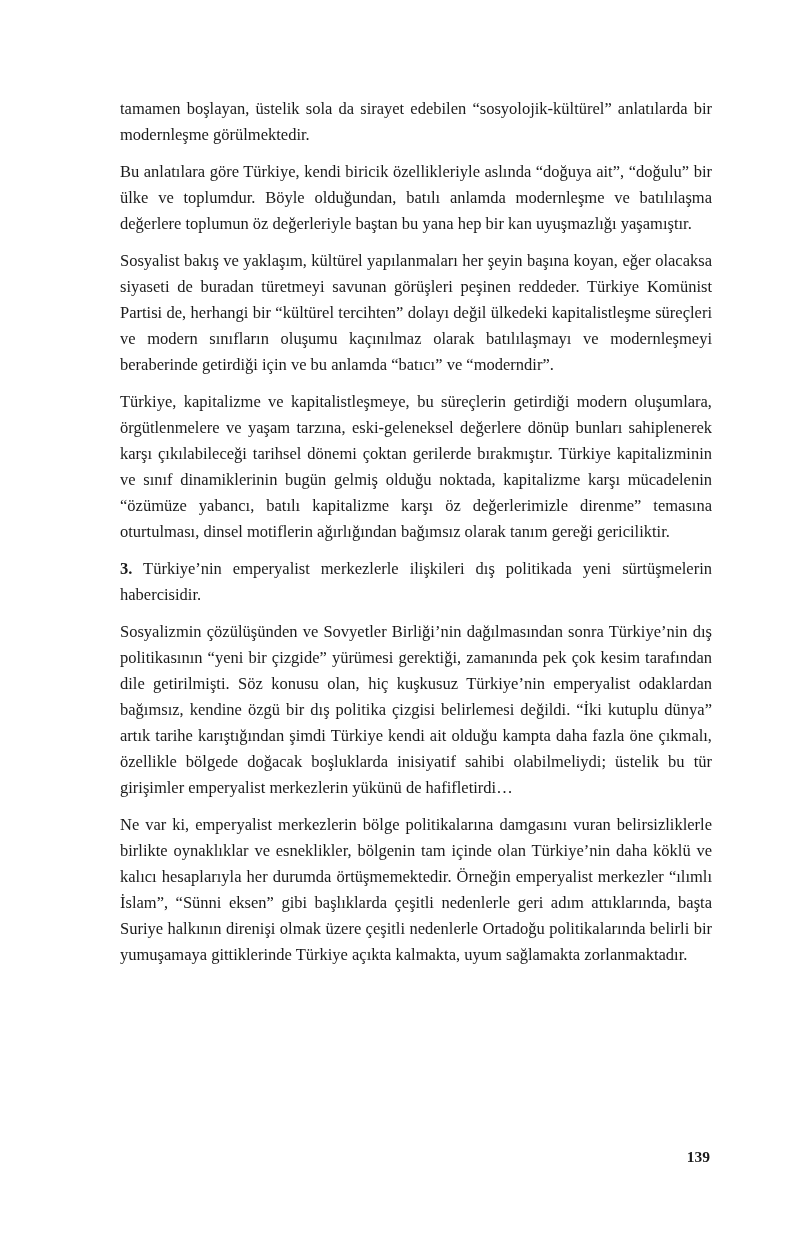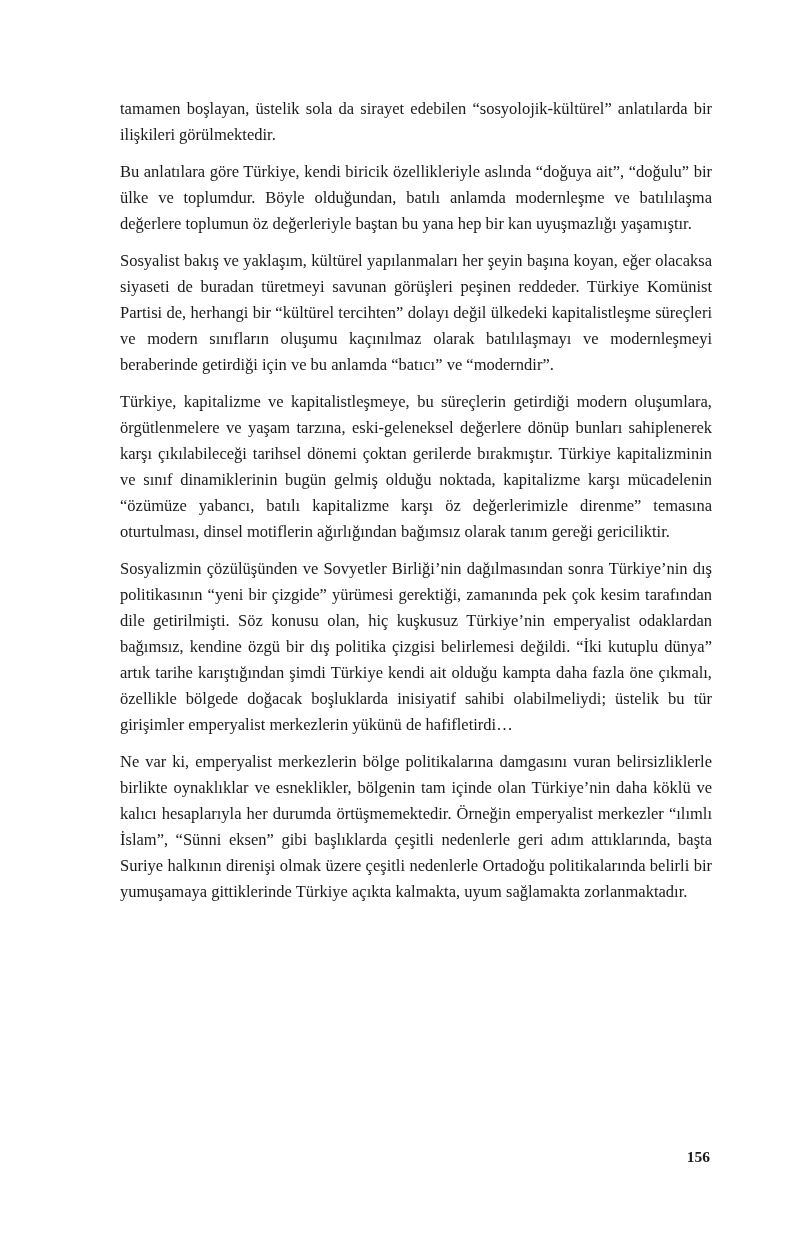--- a/index.html
+++ b/index.html
@@ -47,21 +47,22 @@
     font-weight: bold;
     color: #1a1a1a;
     font-family: "Liberation Serif", "DejaVu Serif", serif;
   }
 </style>
 </head>
 <body>
 
 <div class="page">
   <div class="text-block">
-    <p>tamamen boşlayan, üstelik sola da sirayet edebilen “sosyolojik-kültürel” anlatılarda bir ilişkileri görülmektedir.</p>
+    <p>tamamen boşlayan, üstelik sola da sirayet edebilen “sosyolojik-kültürel” anlatılarda bir modernleşme görülmektedir.</p>
     <p>Bu anlatılara göre Türkiye, kendi biricik özellikleriyle aslında “doğuya ait”, “doğulu” bir ülke ve toplumdur. Böyle olduğundan, batılı anlamda modernleşme ve batılılaşma değerlere toplumun öz değerleriyle baştan bu yana hep bir kan uyuşmazlığı yaşamıştır.</p>
     <p>Sosyalist bakış ve yaklaşım, kültürel yapılanmaları her şeyin başına koyan, eğer olacaksa siyaseti de buradan türetmeyi savunan görüşleri peşinen reddeder. Türkiye Komünist Partisi de, herhangi bir “kültürel tercihten” dolayı değil ülkedeki kapitalistleşme süreçleri ve modern sınıfların oluşumu kaçınılmaz olarak batılılaşmayı ve modernleşmeyi beraberinde getirdiği için ve bu anlamda “batıcı” ve “moderndir”.</p>
     <p>Türkiye, kapitalizme ve kapitalistleşmeye, bu süreçlerin getirdiği modern oluşumlara, örgütlenmelere ve yaşam tarzına, eski-geleneksel değerlere dönüp bunları sahiplenerek karşı çıkılabileceği tarihsel dönemi çoktan gerilerde bırakmıştır. Türkiye kapitalizminin ve sınıf dinamiklerinin bugün gelmiş olduğu noktada, kapitalizme karşı mücadelenin “özümüze yabancı, batılı kapitalizme karşı öz değerlerimizle direnme” temasına oturtulması, dinsel motiflerin ağırlığından bağımsız olarak tanım gereği gericiliktir.</p>
+    <p><span class="section-lead">3.</span><span> Türkiye’nin emperyalist merkezlerle ilişkileri dış politikada yeni sürtüşmelerin habercisidir.</span></p>
     <p>Sosyalizmin çözülüşünden ve Sovyetler Birliği’nin dağılmasından sonra Türkiye’nin dış politikasının “yeni bir çizgide” yürümesi gerektiği, zamanında pek çok kesim tarafından dile getirilmişti. Söz konusu olan, hiç kuşkusuz Türkiye’nin emperyalist odaklardan bağımsız, kendine özgü bir dış politika çizgisi belirlemesi değildi. “İki kutuplu dünya” artık tarihe karıştığından şimdi Türkiye kendi ait olduğu kampta daha fazla öne çıkmalı, özellikle bölgede doğacak boşluklarda inisiyatif sahibi olabilmeliydi; üstelik bu tür girişimler emperyalist merkezlerin yükünü de hafifletirdi…</p>
     <p>Ne var ki, emperyalist merkezlerin bölge politikalarına damgasını vuran belirsizliklerle birlikte oynaklıklar ve esneklikler, bölgenin tam içinde olan Türkiye’nin daha köklü ve kalıcı hesaplarıyla her durumda örtüşmemektedir. Örneğin emperyalist merkezler “ılımlı İslam”, “Sünni eksen” gibi başlıklarda çeşitli nedenlerle geri adım attıklarında, başta Suriye halkının direnişi olmak üzere çeşitli nedenlerle Ortadoğu politikalarında belirli bir yumuşamaya gittiklerinde Türkiye açıkta kalmakta, uyum sağlamakta zorlanmaktadır.</p>
   </div>
-  <div class="page-number">156</div>
+  <div class="page-number">139</div>
 </div>
 
 </body></html>

